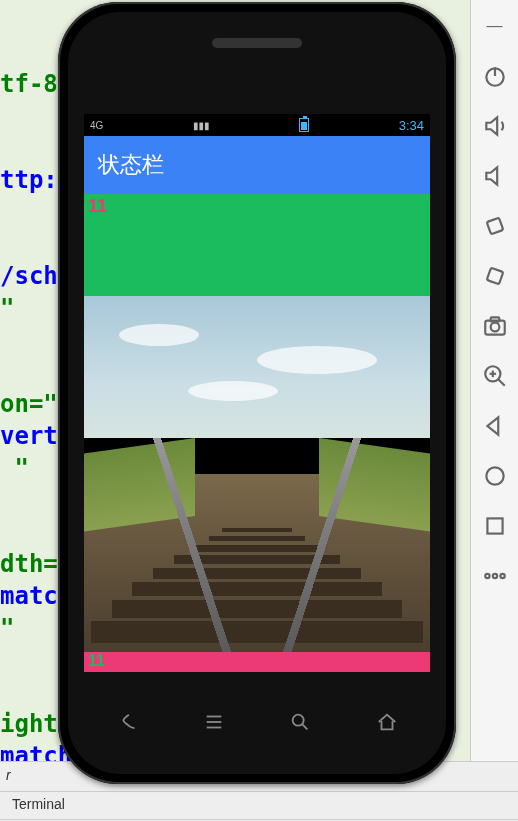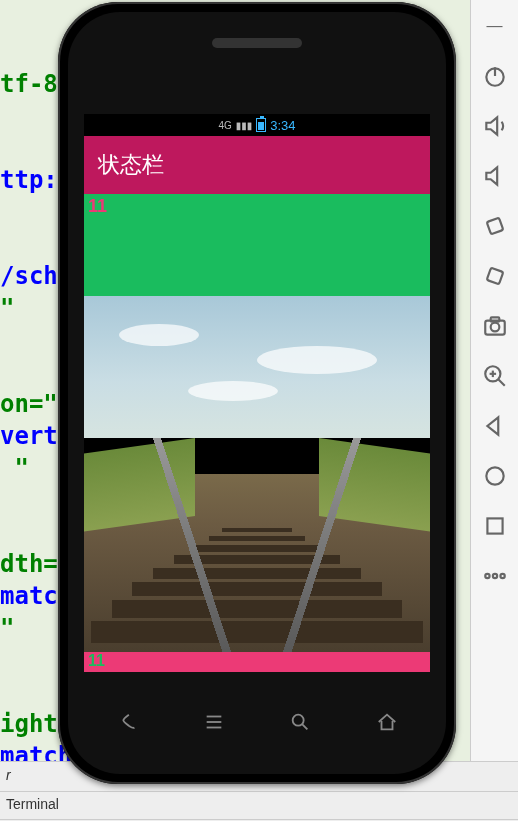--- a/index.html
+++ b/index.html
@@ -19,49 +19,49 @@
   display: flex; flex-direction: column; align-items: center; padding-top: 10px; gap: 18px;
 }
 .tool-btn { width: 32px; height: 32px; display: flex; align-items: center; justify-content: center; color: #666; cursor: pointer; }
 .tool-btn svg { width: 26px; height: 26px; stroke: #666; fill: none; stroke-width: 2; }
 
 .bottom-area {
   position: absolute; left: 0; right: 0; bottom: 0; height: 60px; background: #eee;
   border-top: 1px solid #ccc; font-size: 14px; color: #333;
 }
 .bottom-row1 { height: 30px; border-bottom: 1px solid #ccc; padding: 5px 6px; font-style: italic; }
-.bottom-row2 { height: 28px; padding: 4px 6px; border-bottom: 1px solid #ccc; }
+.bottom-row2 { height: 28px; padding: 4px 12px; border-bottom: 1px solid #ccc; }
 
 .phone {
   position: absolute; left: 58px; top: 2px; width: 398px; height: 782px;
   background: #000; border-radius: 60px; box-shadow: 0 0 0 2px #333 inset, 0 2px 6px rgba(0,0,0,.5);
 }
 .phone-inner {
   position: absolute; left: 10px; top: 10px; right: 10px; bottom: 10px;
   background: #111; border-radius: 52px;
 }
 .earpiece {
   position: absolute; left: 50%; top: 36px; width: 90px; height: 10px;
   background: #333; border-radius: 6px; transform: translateX(-50%);
 }
 .screen {
   position: absolute; left: 26px; top: 112px; width: 346px; height: 558px;
   background: #000;
 }
 .statusbar {
   height: 22px; background: #000; color: #39b8ff; font-size: 13px;
-  display: flex; align-items: center; justify-content: center; padding: 0 6px; gap: 4px;
+  display: flex; align-items: center; justify-content: space-between; padding: 0 6px; gap: 4px;
 }
 .status-icon { color: #bbb; font-size: 10px; }
 .status-batt { width: 10px; height: 14px; border: 1px solid #39b8ff; position: relative; }
 .status-batt::after { content:""; position:absolute; top:-3px; left:3px; width:4px; height:2px; background:#39b8ff; }
 .status-batt div { position:absolute; left:1px; right:1px; bottom:1px; height:8px; background:#39b8ff; }
 
 .app-toolbar {
-  height: 58px; background: #be185d; color: #fff; font-size: 22px;
+  height: 58px; background: #3b82f6; color: #fff; font-size: 22px;
   display: flex; align-items: center; padding: 0 14px;
 }
 .green-block {
   height: 102px; background: #1abc5e; color: #ec3a76; font-size: 18px; font-weight: bold; padding: 2px 4px;
 }
 .image-area {
   position: relative; height: 356px; overflow: hidden;
 }
 .sky { position: absolute; left:0; right:0; top:0; height: 40%;
   background: linear-gradient(#a8c8d8, #c9dde4 60%, #d6e4e0); }

